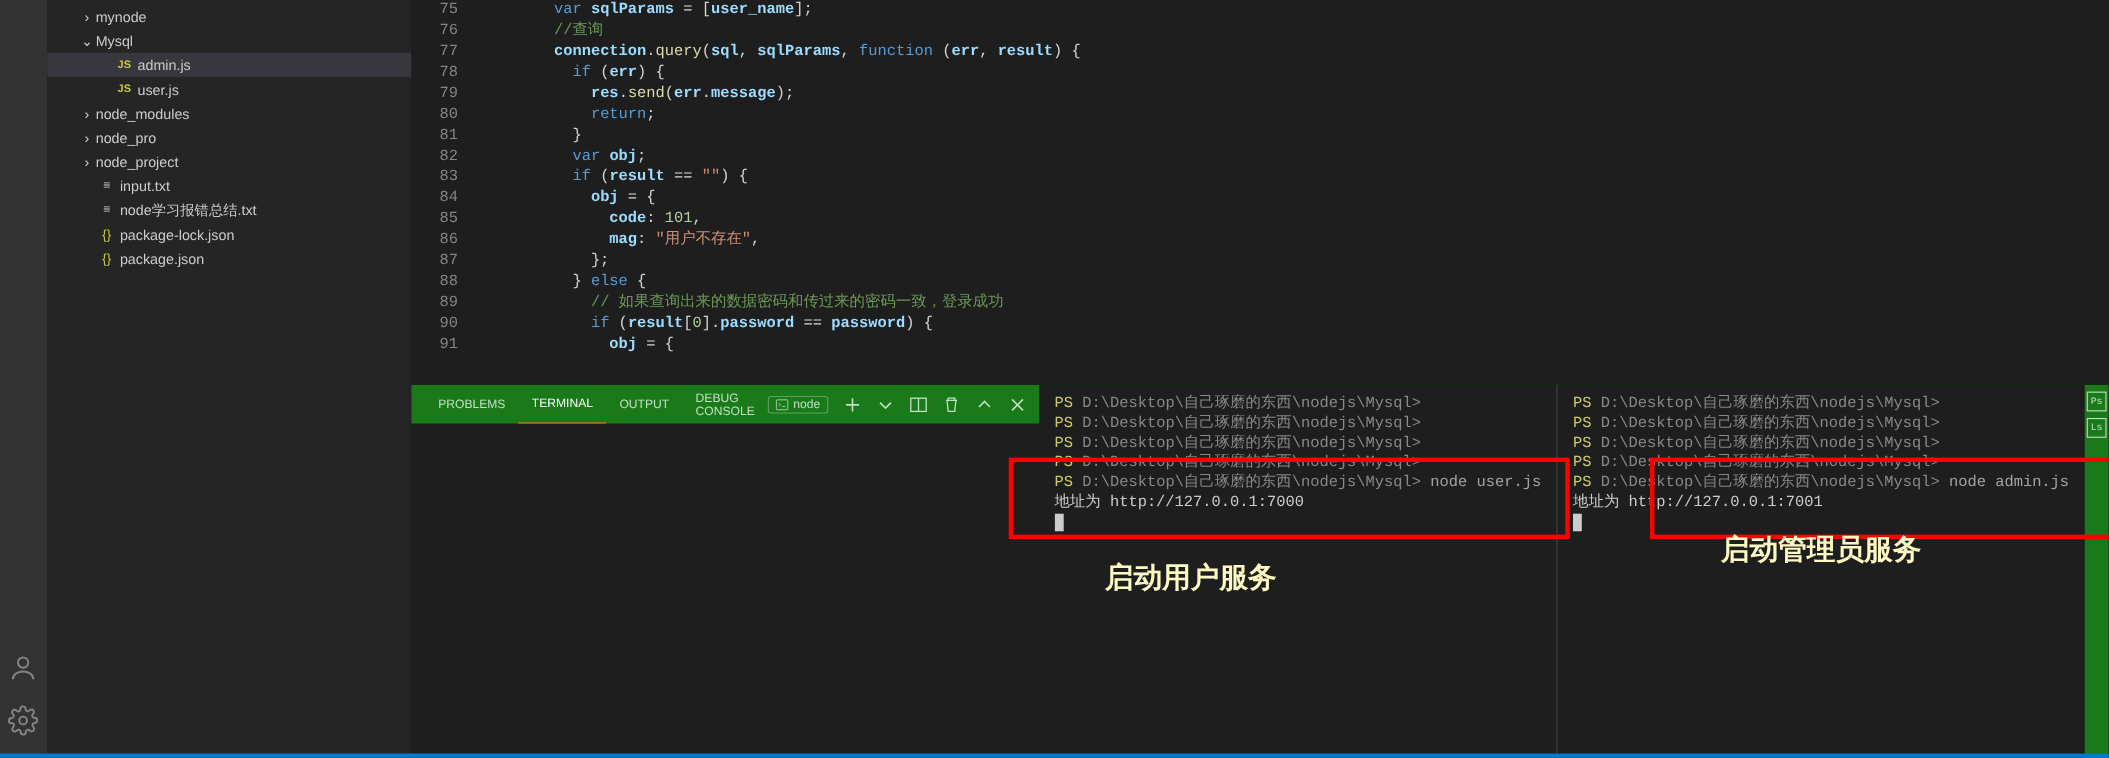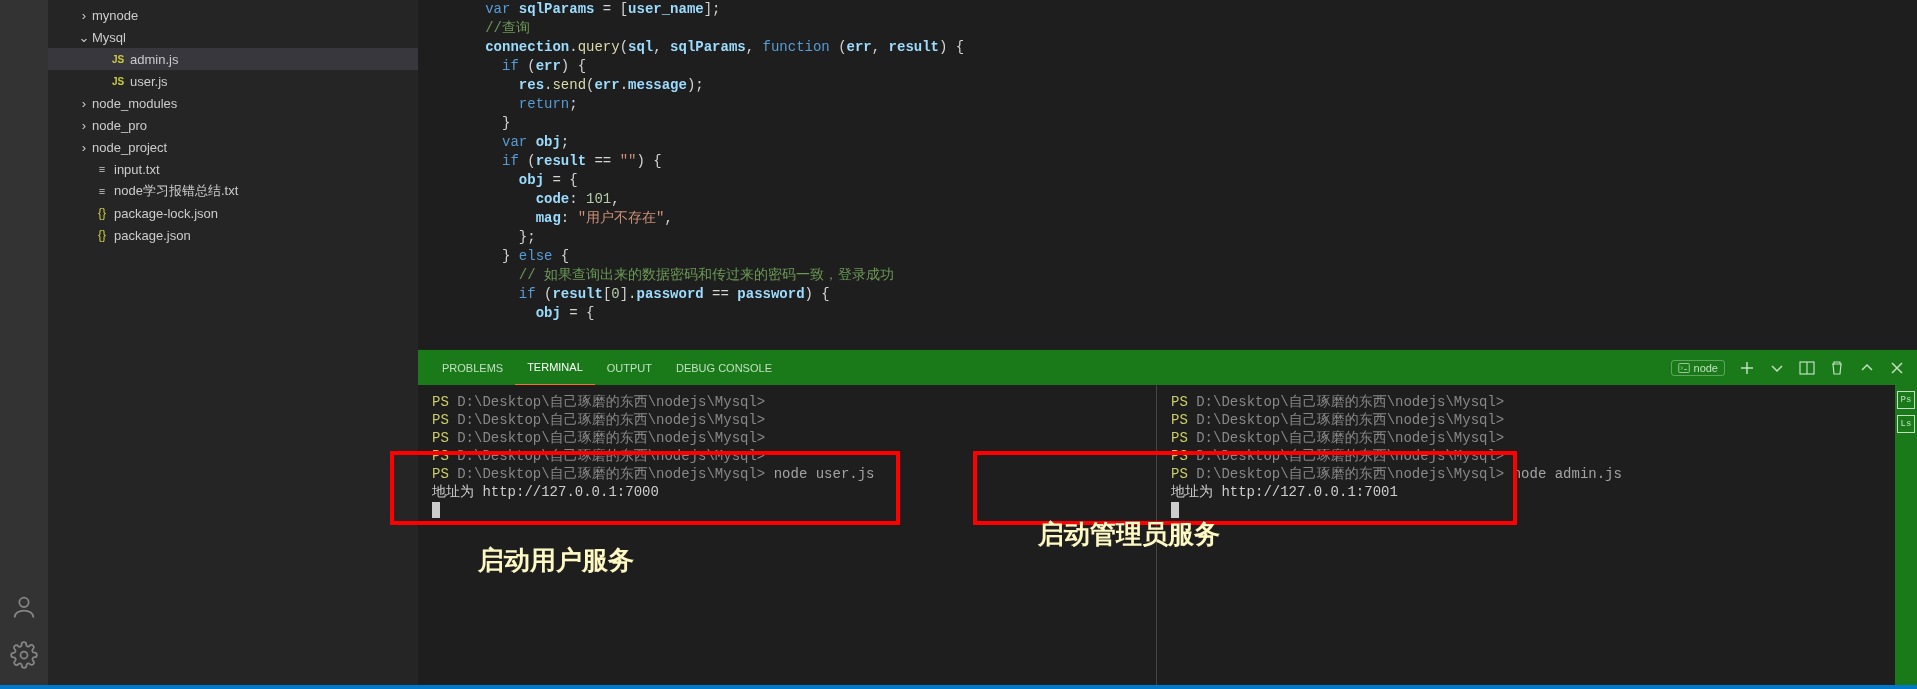--- a/index.html
+++ b/index.html
@@ -78,21 +78,21 @@
 .fn { color: #dcdcaa; }
 .str { color: #ce9178; }
 .cmt { color: #6a9955; }
 .num { color: #b5cea8; }
 .var { color: #9cdcfe; font-weight: bold; }
 .panel {
   height: 340px;
   background: #1e1e1e;
   border-top: 1px solid #142a14;
   display: flex;
-  flex-direction: column;
+  flex-direction: row;
 }
 .panel-tabs {
   height: 35px;
   background: #1a7a1a;
   display: flex;
   align-items: center;
   padding: 0 12px;
   font-family: -apple-system, 'Segoe UI', sans-serif;
   font-size: 11px;
 }
@@ -252,20 +252,39 @@
     </div>
     <div class="tree-item depth1">
       <span class="chev"></span>
       <span class="icon icon-json">{}</span>
       <span>package.json</span>
     </div>
   </div>
 
 <div class="main">
   <div class="editor">
+    <div class="gutter" id="gutter">
+        <div>75</div>
+        <div>76</div>
+        <div>77</div>
+        <div>78</div>
+        <div>79</div>
+        <div>80</div>
+        <div>81</div>
+        <div>82</div>
+        <div>83</div>
+        <div>84</div>
+        <div>85</div>
+        <div>86</div>
+        <div>87</div>
+        <div>88</div>
+        <div>89</div>
+        <div>90</div>
+        <div>91</div>
+      </div>
     <div class="code" id="code"><div>        <span class="kw">var</span> <span class="var">sqlParams</span> = [<span class="var">user_name</span>];</div><div>        <span class="cmt">//查询</span></div><div>        <span class="var">connection</span>.<span class="fn">query</span>(<span class="var">sql</span>, <span class="var">sqlParams</span>, <span class="kw">function</span> (<span class="var">err</span>, <span class="var">result</span>) {</div><div>          <span class="kw">if</span> (<span class="var">err</span>) {</div><div>            <span class="var">res</span>.<span class="fn">send</span>(<span class="var">err</span>.<span class="var">message</span>);</div><div>            <span class="kw">return</span>;</div><div>          }</div><div>          <span class="kw">var</span> <span class="var">obj</span>;</div><div>          <span class="kw">if</span> (<span class="var">result</span> == <span class="str">""</span>) {</div><div>            <span class="var">obj</span> = {</div><div>              <span class="var">code</span>: <span class="num">101</span>,</div><div>              <span class="var">mag</span>: <span class="str">"用户不存在"</span>,</div><div>            };</div><div>          } <span class="kw">else</span> {</div><div>            <span class="cmt">// 如果查询出来的数据密码和传过来的密码一致，登录成功</span></div><div>            <span class="kw">if</span> (<span class="var">result</span>[<span class="num">0</span>].<span class="var">password</span> == <span class="var">password</span>) {</div><div>              <span class="var">obj</span> = {</div></div>
   </div>
 
   <div class="panel">
     <div class="panel-tabs">
       <div class="panel-tab">PROBLEMS</div>
       <div class="panel-tab active">TERMINAL</div>
       <div class="panel-tab">OUTPUT</div>
       <div class="panel-tab">DEBUG CONSOLE</div>
       <div class="panel-actions">

